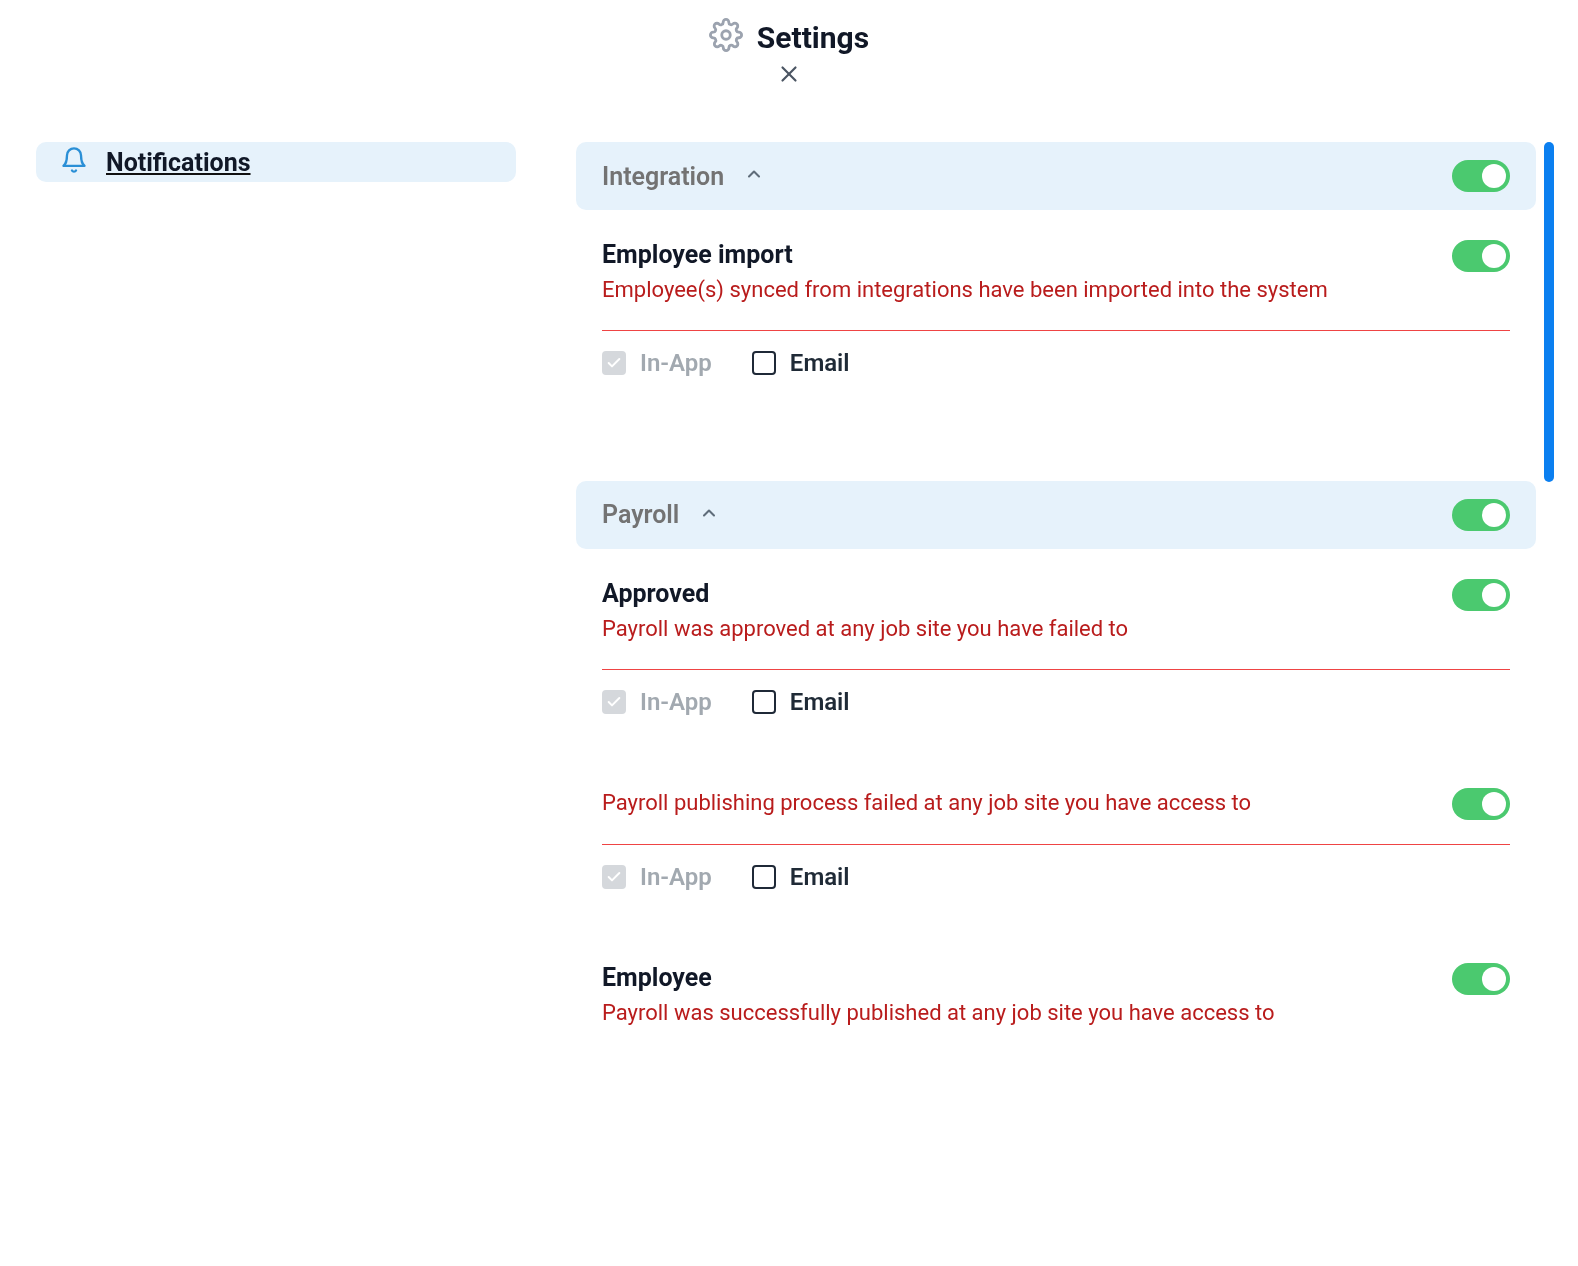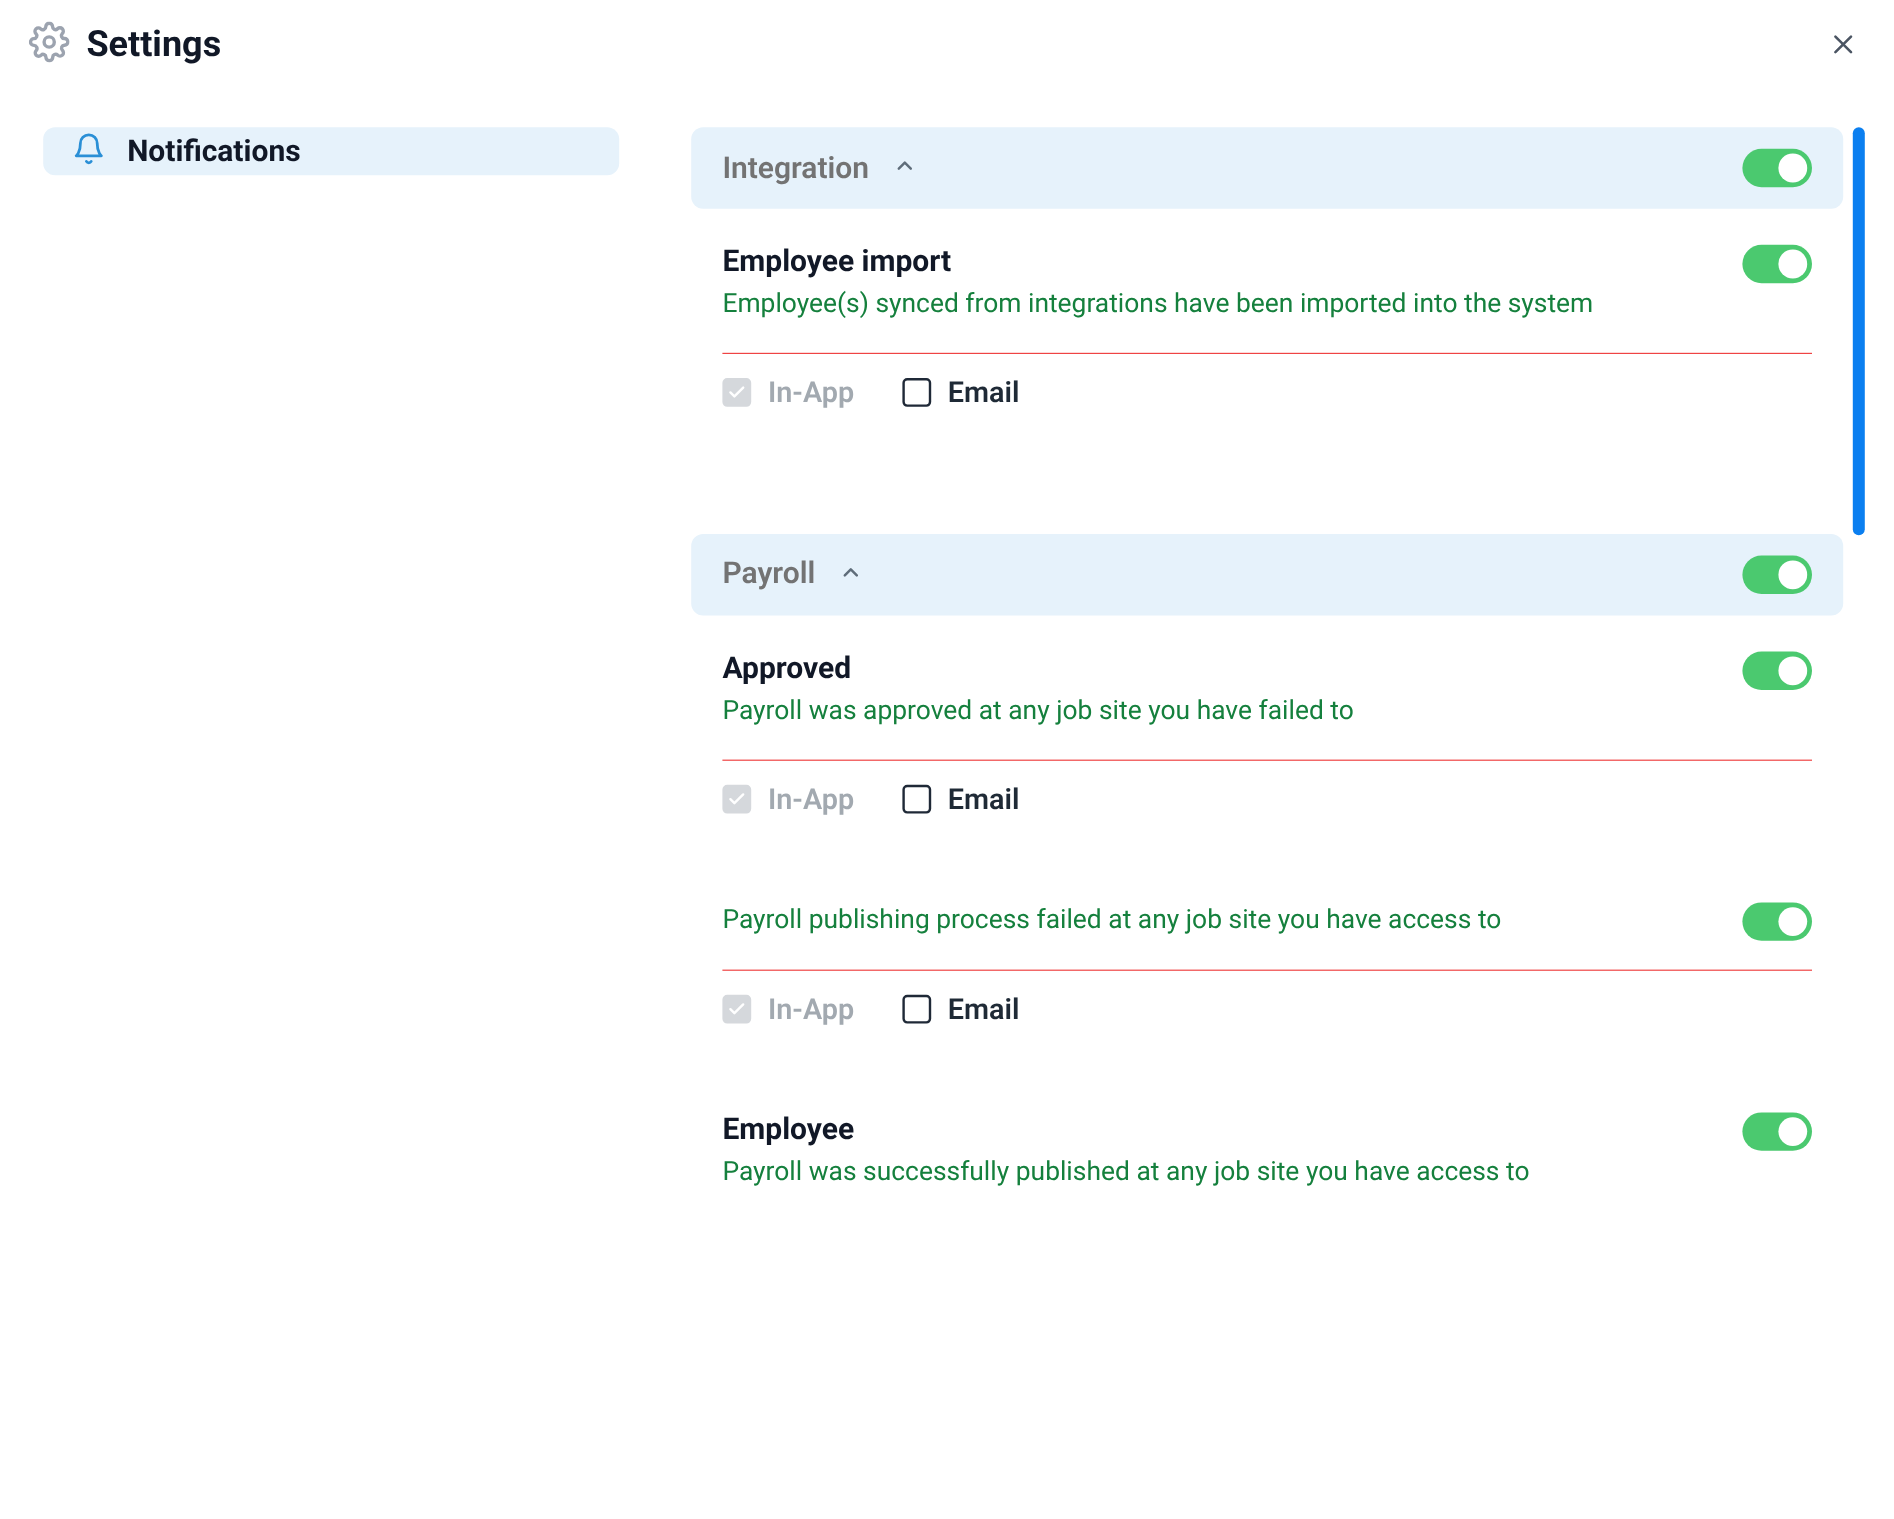--- a/index.html
+++ b/index.html
@@ -10,20 +10,21 @@
       width: 1578px;
       height: 1266px;
       overflow: hidden;
       position: relative;
     }
     .header {
       display: flex;
       align-items: center;
       justify-content: space-between;
       padding: 18px 24px 0 24px;
+      flex-direction: column;
     }
     .header-left {
       display: flex;
       align-items: center;
       gap: 14px;
     }
     .gear-icon-wrap { color: #9ca3af; }
     .page-title {
       font-size: 30px;
       font-weight: 700;
@@ -44,20 +45,21 @@
 
     .sidebar { width: 480px; flex-shrink: 0; }
     .sidebar-item {
       display: flex;
       align-items: center;
       gap: 18px;
       background: #e6f2fb;
       border-radius: 10px;
       padding: 4px 24px;
       cursor: pointer;
+      text-decoration: underline;
     }
     .sidebar-item .bell-icon-wrap { color: #2a8fd6; }
     .sidebar-item-label {
       font-size: 25px;
       font-weight: 700;
       color: #111827;
     }
 
     .main {
       flex: 1;
@@ -130,21 +132,21 @@
     .item-texts { flex: 1; }
     .item-title {
       font-size: 25px;
       font-weight: 700;
       color: #111827;
       margin-bottom: 6px;
     }
     .item-desc {
       font-size: 22px;
       font-weight: 400;
-      color: #15803d;
+      color: #b91c1c;
       line-height: 1.4;
     }
     .channel-row {
       margin: 24px 0 0 0;
       padding-top: 18px;
       border-top: 1px solid #ef4444;
       display: flex;
       align-items: center;
       gap: 40px;
     }

